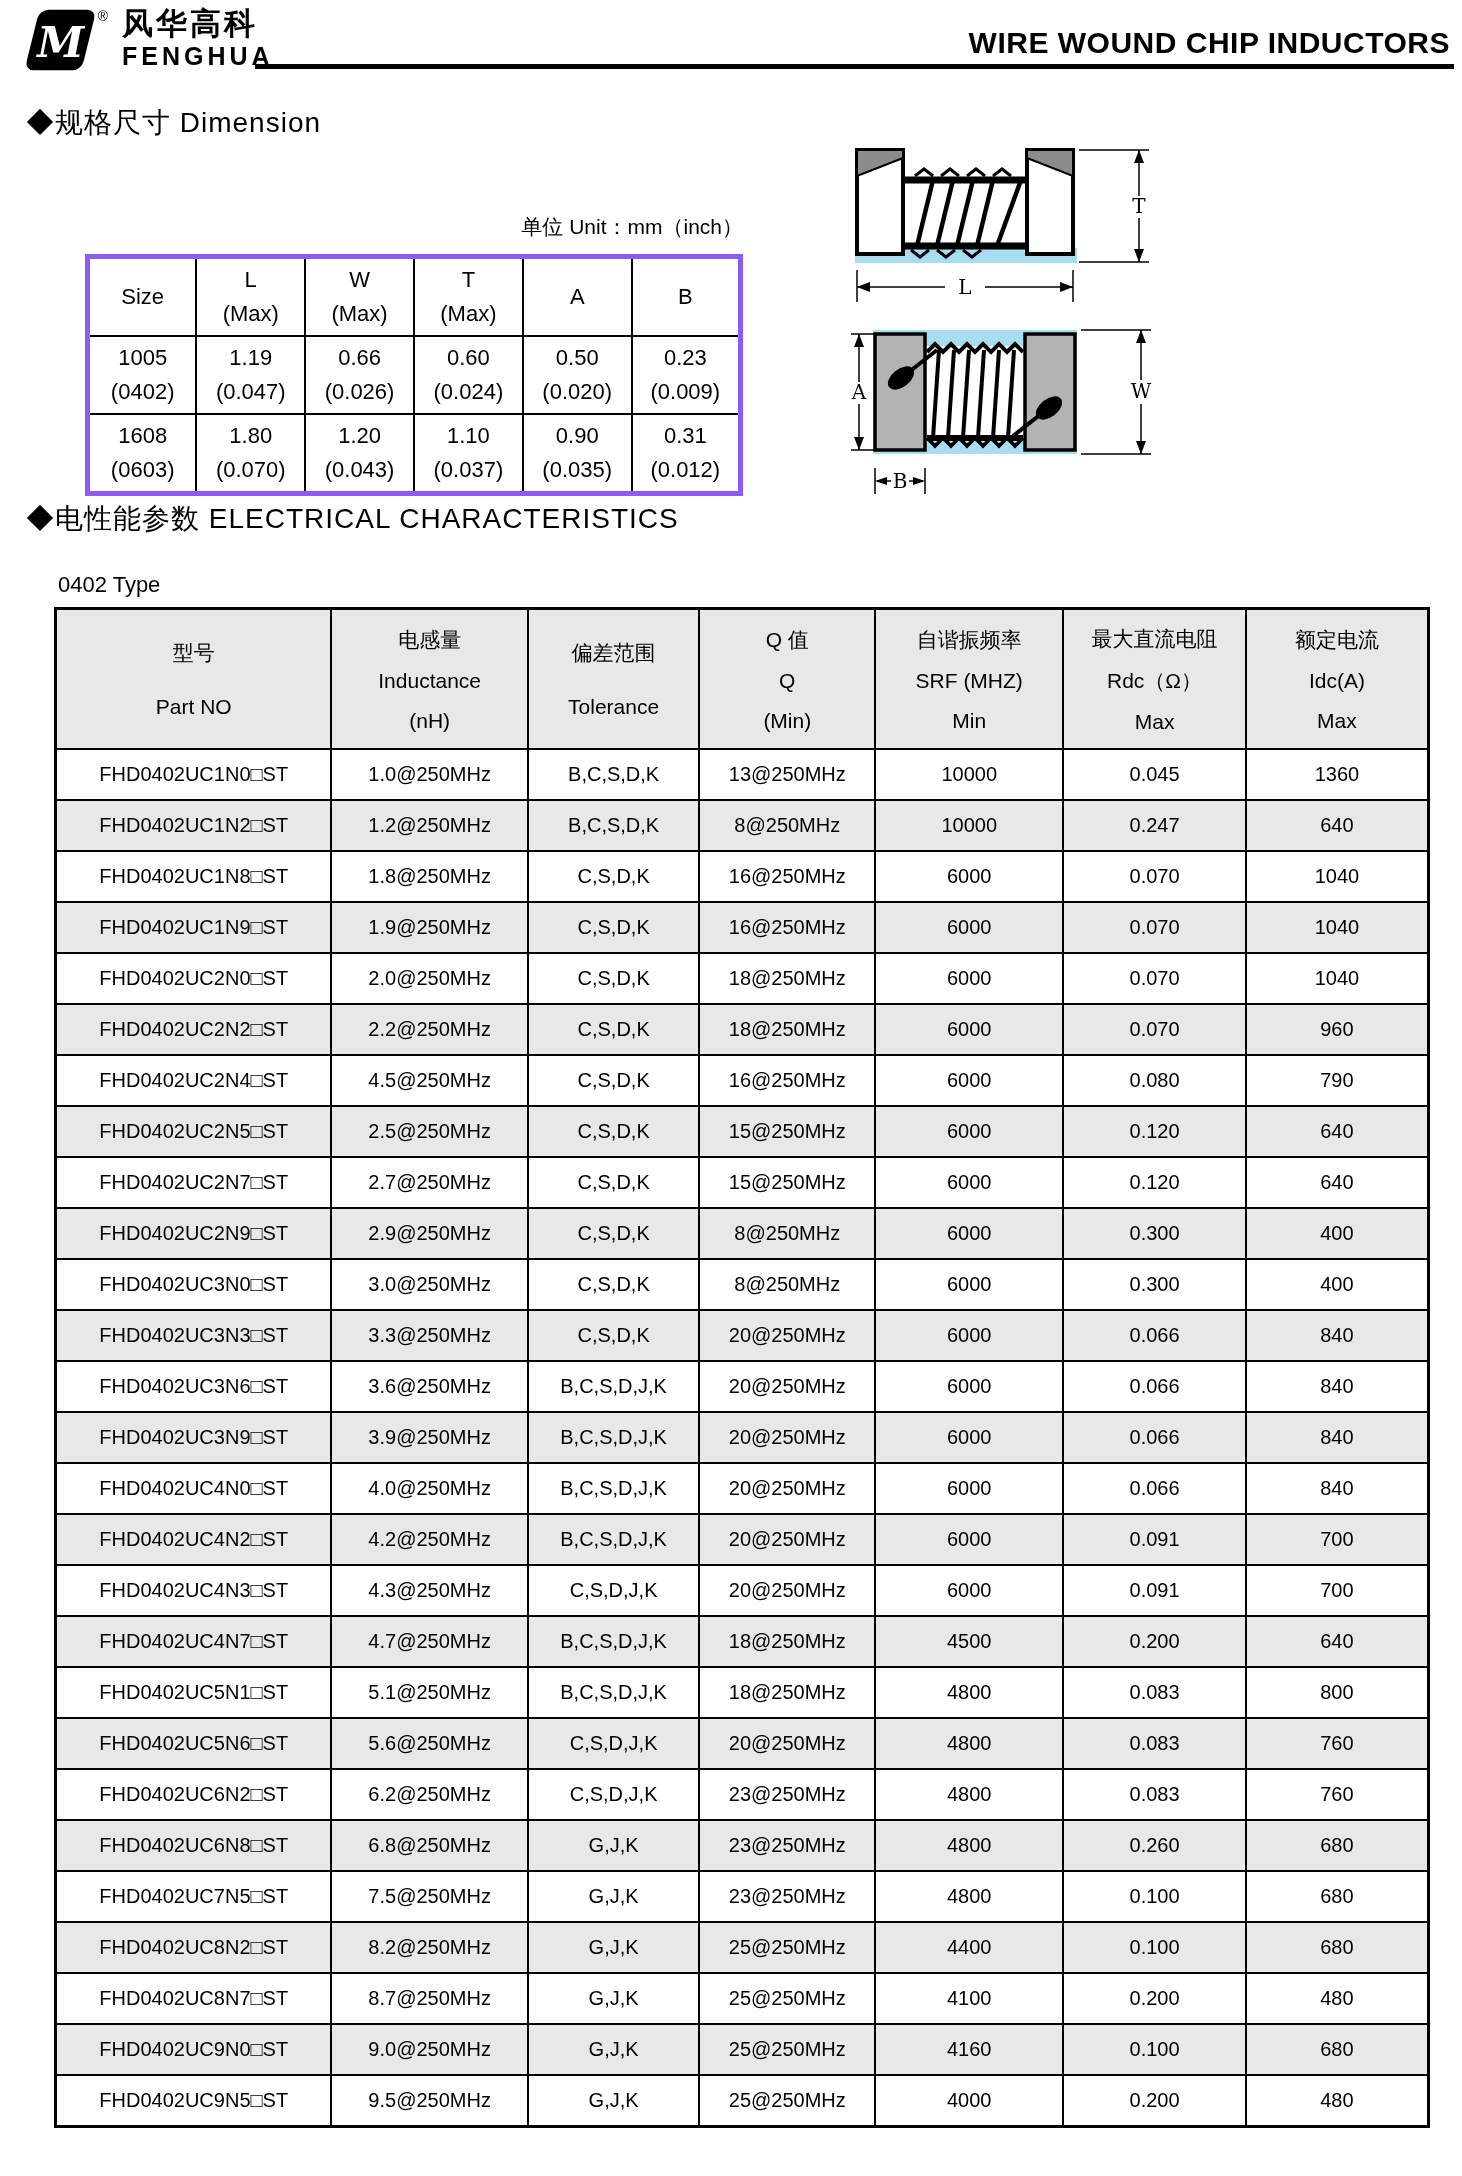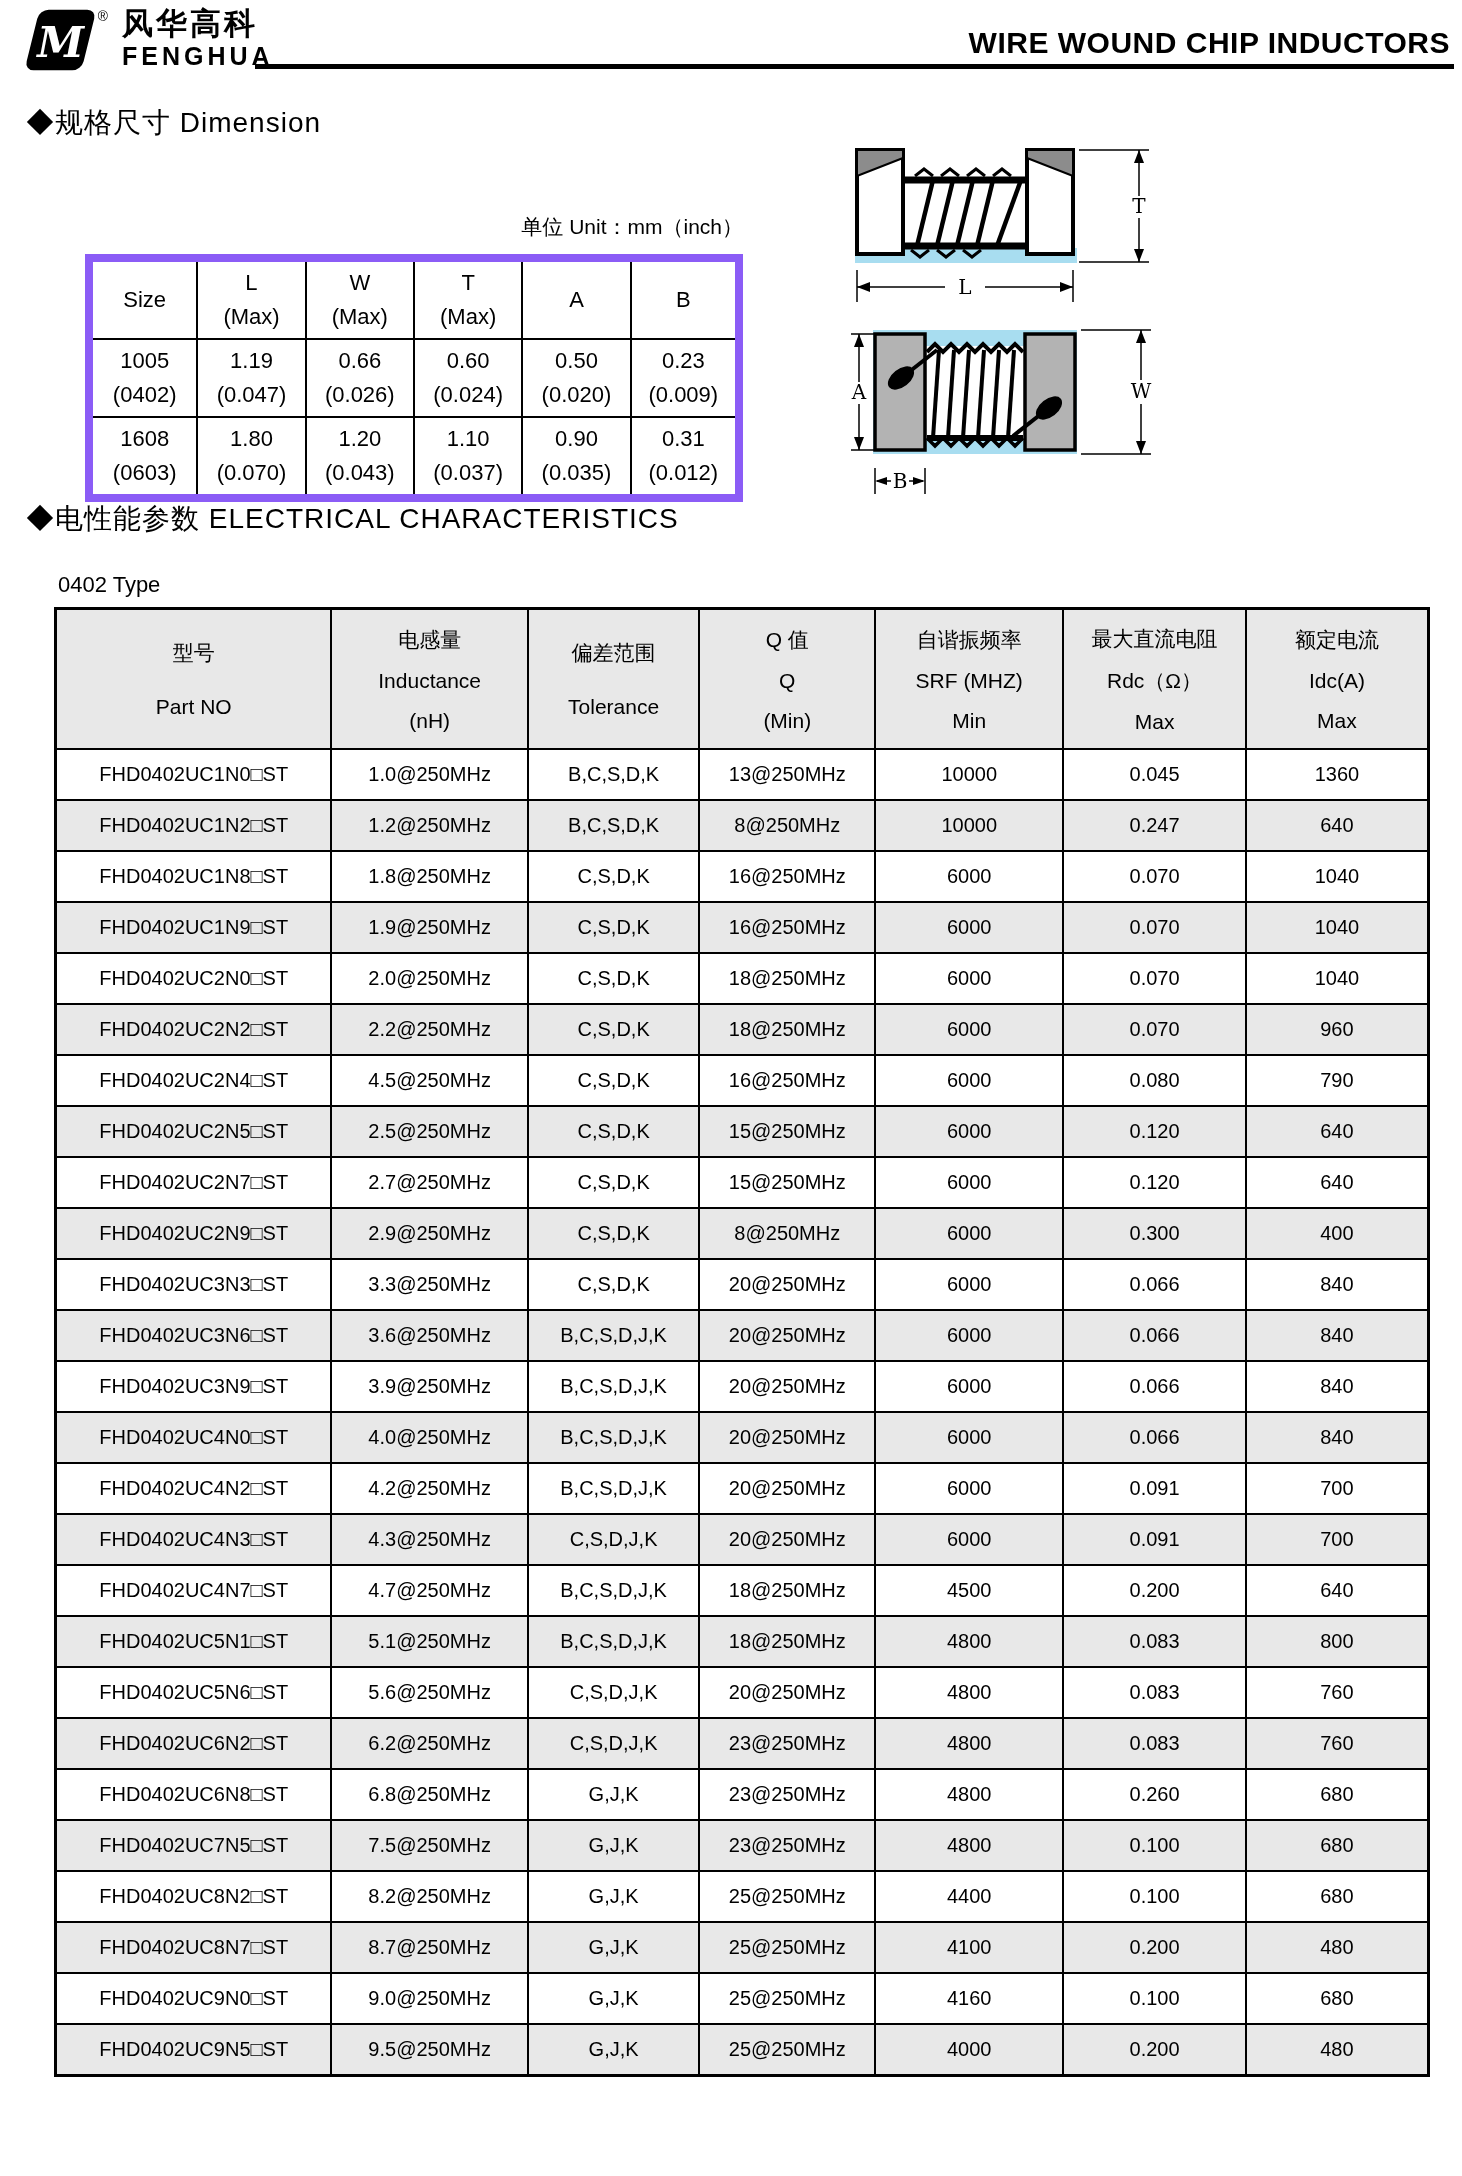--- a/index.html
+++ b/index.html
@@ -21,21 +21,21 @@
   .sec-title { position:absolute; left:26px; font-size:28px; letter-spacing:1px; }
   .dim-title  { top:104px; }
   .elec-title { top:500px; }
   .type-label { position:absolute; left:58px; top:572px; font-size:22px; }
   .unit-note  { position:absolute; left:85px; top:206px; width:658px; text-align:right; font-size:21px;margin-top:7px; }
 
   
   table { border-collapse:collapse; }
   .dim-table { position:absolute; left:85px; top:254px; width:658px; table-layout:fixed; }
   .dim-table th, .dim-table td { border:2px solid #000; text-align:center; vertical-align:middle; font-weight:400; }
-  .dim-table { border:8px solid #8b5cf6; }
+  .dim-table { border:5px solid #8b5cf6; }
   .dim-table th { height:74px; font-size:22px; }
   .dim-table td { height:74px; font-size:22px; }
   .dim-table .l1 { line-height:30px; }
   .dim-table .l2 { line-height:30px; margin-top:4px; }
   .dim-table .l2:empty { display:none; }
   .dim-table td div { line-height:34px; }
 
   
   .diagrams { position:absolute; left:845px; top:110px; width:330px; }
   .diagrams svg { display:block; }
@@ -399,20 +399,29 @@
         <tr>
           <td>FHD0402UC2N9□ST</td>
           <td>2.9@250MHz</td>
           <td>C,S,D,K</td>
           <td>8@250MHz</td>
           <td>6000</td>
           <td>0.300</td>
           <td>400</td>
         </tr>
         <tr>
+          <td>FHD0402UC3N0□ST</td>
+          <td>3.0@250MHz</td>
+          <td>C,S,D,K</td>
+          <td>8@250MHz</td>
+          <td>6000</td>
+          <td>0.300</td>
+          <td>400</td>
+        </tr>
+        <tr>
           <td>FHD0402UC3N3□ST</td>
           <td>3.3@250MHz</td>
           <td>C,S,D,K</td>
           <td>20@250MHz</td>
           <td>6000</td>
           <td>0.066</td>
           <td>840</td>
         </tr>
         <tr>
           <td>FHD0402UC3N6□ST</td>

